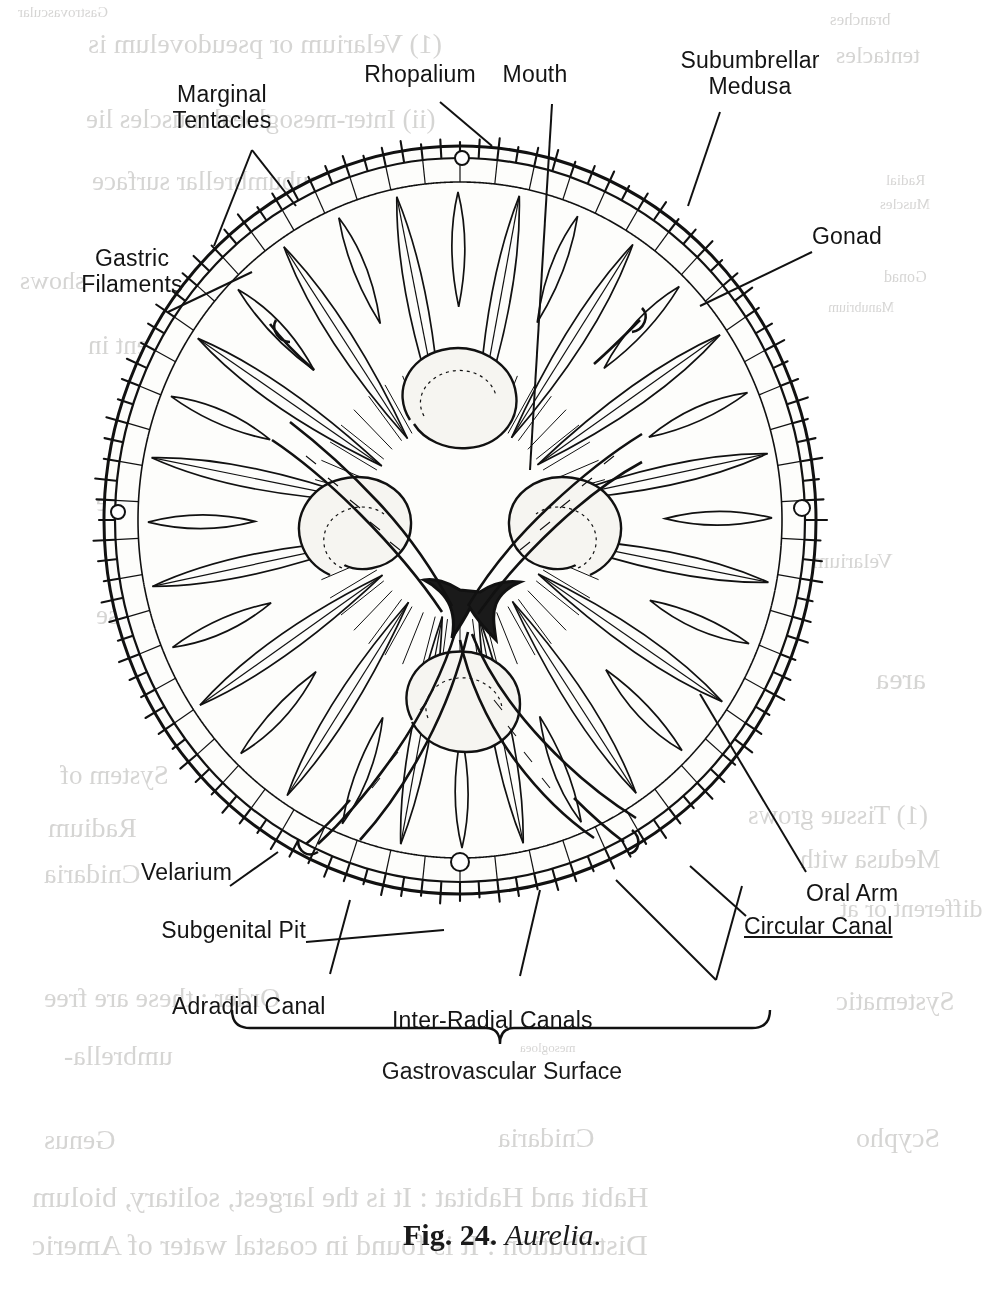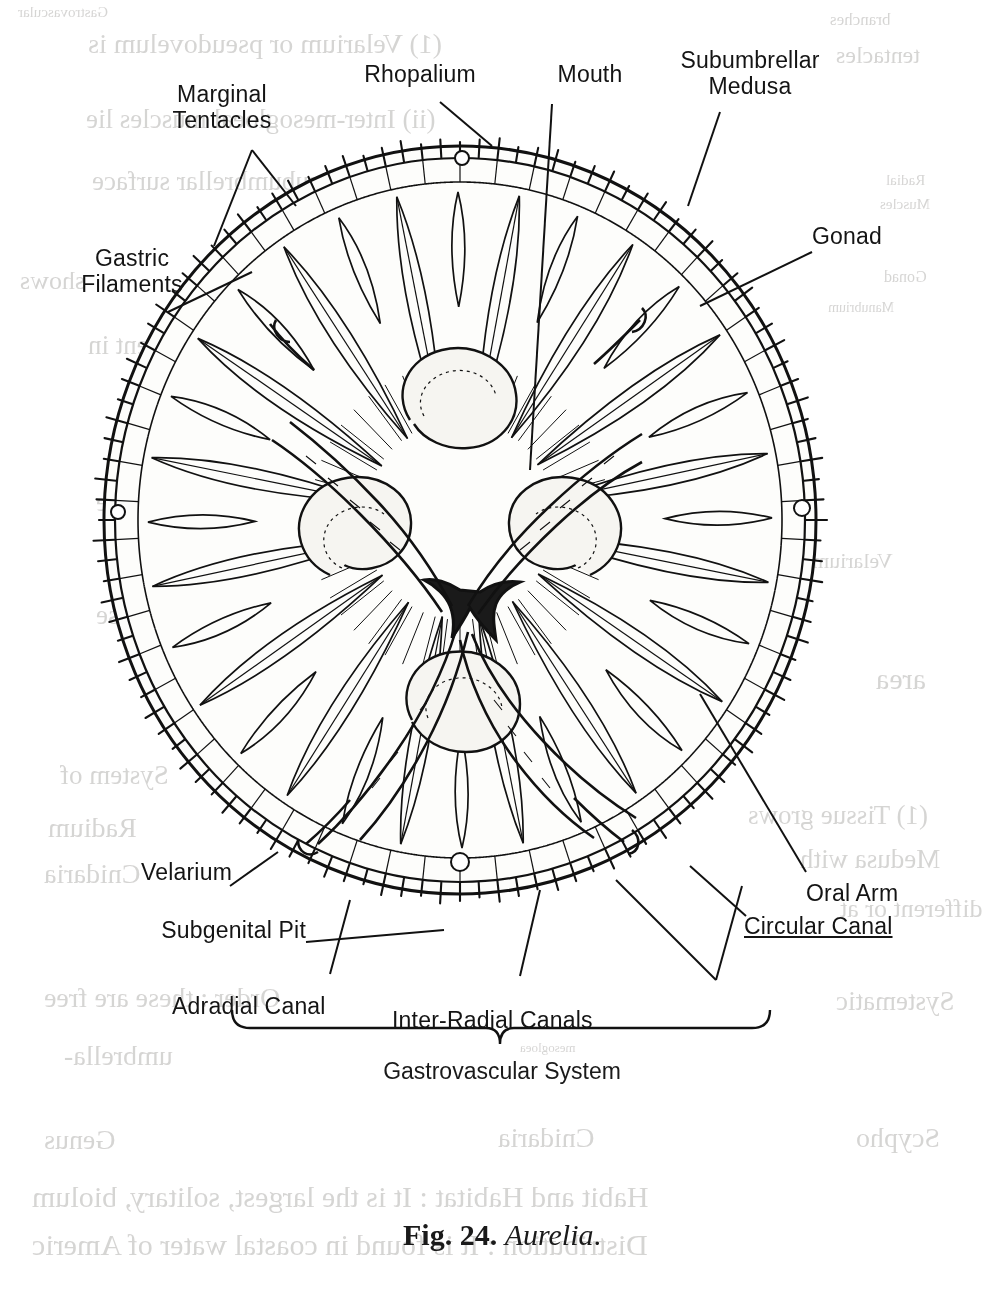--- a/index.html
+++ b/index.html
@@ -501,21 +501,21 @@
     <g stroke="#111" stroke-width="2.4" fill="none">
       <path d="M232 1010 q0 18 18 18 L486 1028 q14 0 14 16 q0 -16 14 -16 L752 1028 q18 0 18 -18"></path>
     </g>
   </svg>
 
   <div class="label center" style="left:132px; top:82px; width:180px;">Marginal
 Tentacles</div>
 
   <div class="label center" style="left:340px; top:62px; width:160px;">Rhopalium</div>
 
-  <div class="label center" style="left:535px; top:62px; width:110px;">Mouth</div>
+  <div class="label center" style="left:480px; top:62px; width:110px;">Mouth</div>
 
   <div class="label center" style="left:650px; top:48px; width:200px;">Subumbrellar
 Medusa</div>
 
   <div class="label" style="left:812px; top:224px; width:140px;">Gonad</div>
 
   <div class="label center" style="left:52px; top:246px; width:160px;">Gastric
 Filaments</div>
 
   <div class="label right" style="left:70px; top:860px; width:162px;">Velarium</div>
@@ -524,20 +524,20 @@
 
   <div class="label" style="left:172px; top:982px; width:210px;margin-top:12px;">Adradial Canal</div>
 
   <div class="label" style="left:392px; top:982px; width:280px;margin-top:26px;">Inter-Radial Canals</div>
 
 
   <div class="label" style="left:744px; top:914px; width:220px;text-decoration:underline;">Circular Canal</div>
 
   <div class="label" style="left:806px; top:881px; width:160px;">Oral Arm</div>
 
-  <div class="brace-label">Gastrovascular System</div>
+  <div class="brace-label">Gastrovascular Surface</div>
 
   <div class="caption">
     <b>Fig. 24.</b>
     <i>Aurelia</i><span>.</span>
   </div>
 
 </div>
 
 </body></html>

